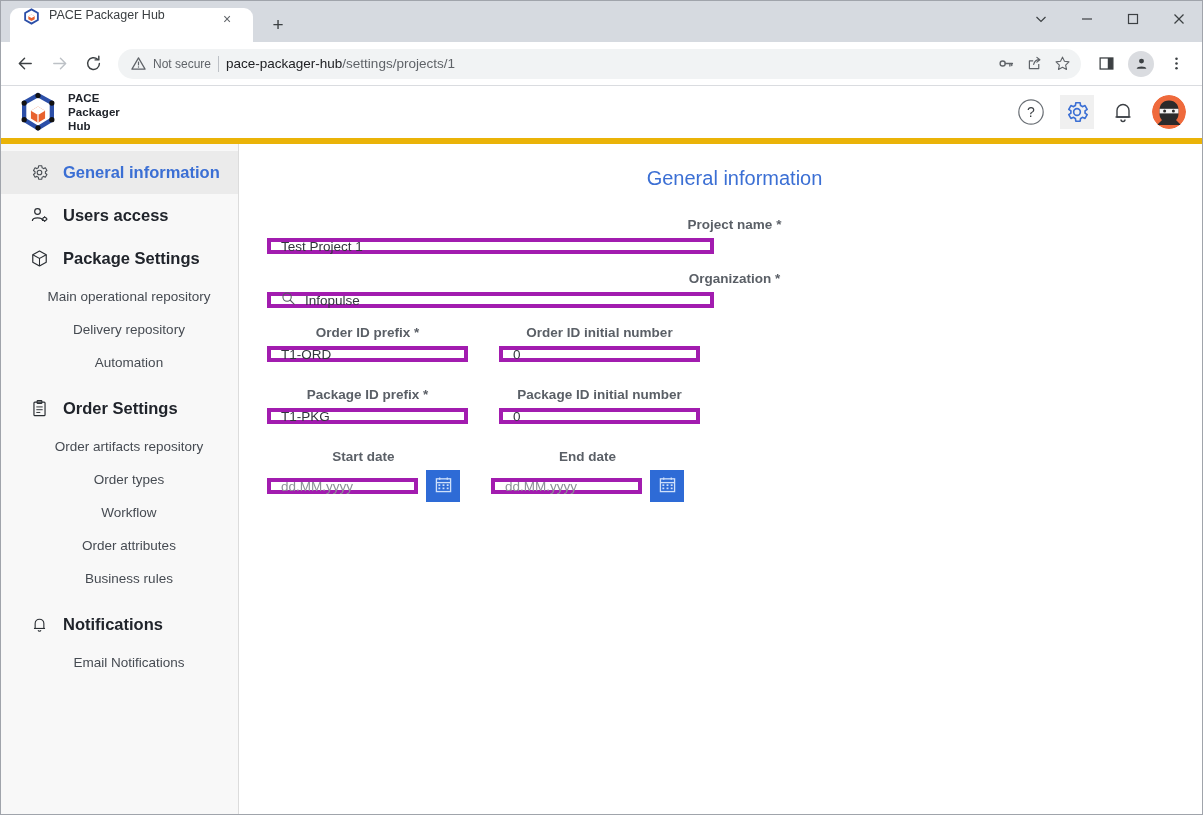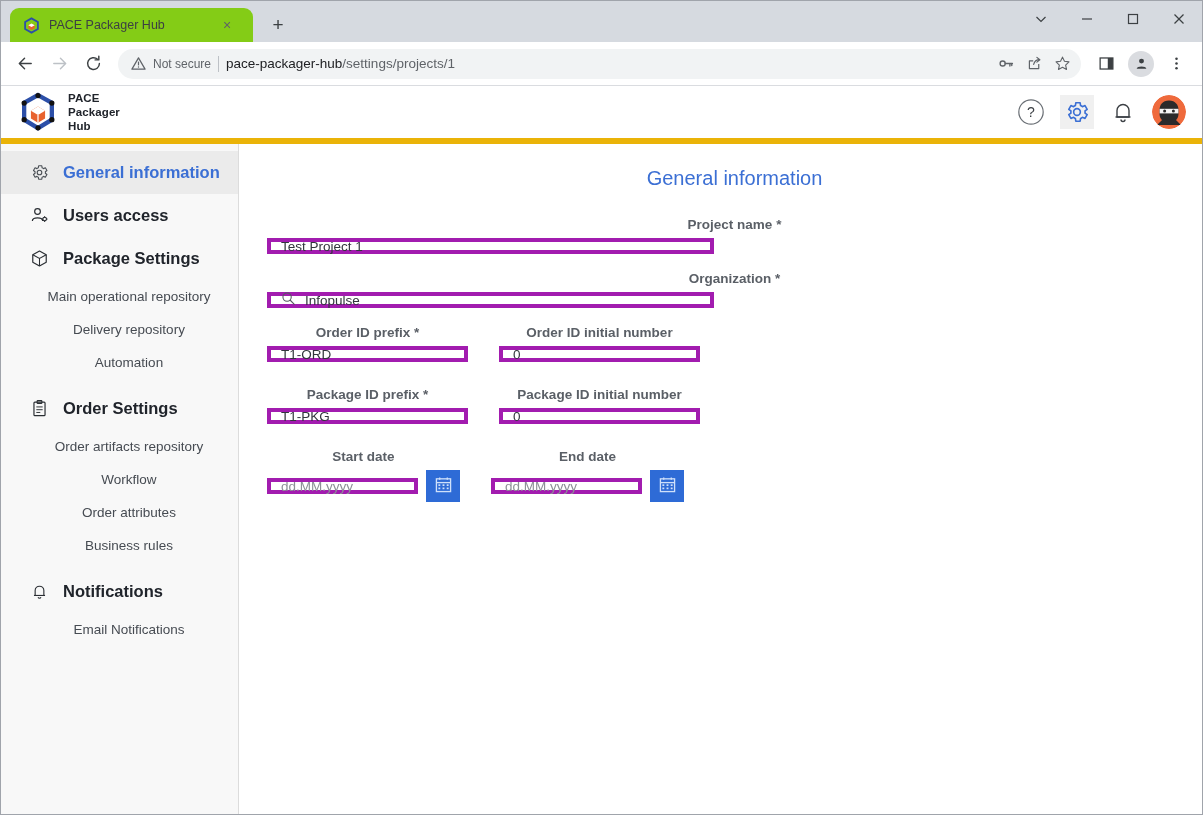--- a/index.html
+++ b/index.html
@@ -24,23 +24,23 @@
     background: #d6dae0;
     display: flex;
     align-items: flex-end;
     flex: 0 0 41px;
     position: relative;
   }
   .tabstrip { display: flex; align-items: flex-end; padding-left: 9px; height: 41px; }
   .tab {
     height: 34px;
     min-width: 243px;
-    background: #84cc16;
+    background: #ffffff;
     border-radius: 9px 9px 0 0;
-    display: flex; align-items: center;
+    display: flex; align-items: flex-start;
     padding: 0 15px 0 13px;
     gap: 9px;
     position: relative;
   }
   .tab-favicon { width: 17px; height: 17px; flex: 0 0 17px; position: relative; }
   .tab-title {
     font-size: 12.5px; color: #3c4043;
     flex: 1; white-space: nowrap; overflow: hidden;
   }
   .tab-close {
@@ -445,20 +445,21 @@
             <rect x="9" y="2" width="6" height="3.5" rx="0.8" fill="none" stroke="#2a2e33" stroke-width="1.4"></rect>
             <line x1="8" y1="10" x2="16" y2="10" stroke="#2a2e33" stroke-width="1.2"></line>
             <line x1="8" y1="13.5" x2="16" y2="13.5" stroke="#2a2e33" stroke-width="1.2"></line>
             <line x1="8" y1="17" x2="13" y2="17" stroke="#2a2e33" stroke-width="1.2"></line>
           </svg>
         </span>
         <span>Order Settings</span>
       </div>
 
       <div class="nav-sub">Order artifacts repository</div>
+      <div class="nav-sub">Order types</div>
       <div class="nav-sub">Workflow</div>
       <div class="nav-sub">Order attributes</div>
       <div class="nav-sub">Business rules</div>
 
       <div class="nav-gap"></div>
 
       <div class="nav-main">
         <span class="nav-ico">
           <svg width="19" height="19" viewBox="0 0 24 24">
             <path d="M6.5 17 V10.8 A5.5 5.5 0 0 1 17.5 10.8 V17 Z" fill="none" stroke="#2a2e33" stroke-width="1.4" stroke-linejoin="round"></path>

